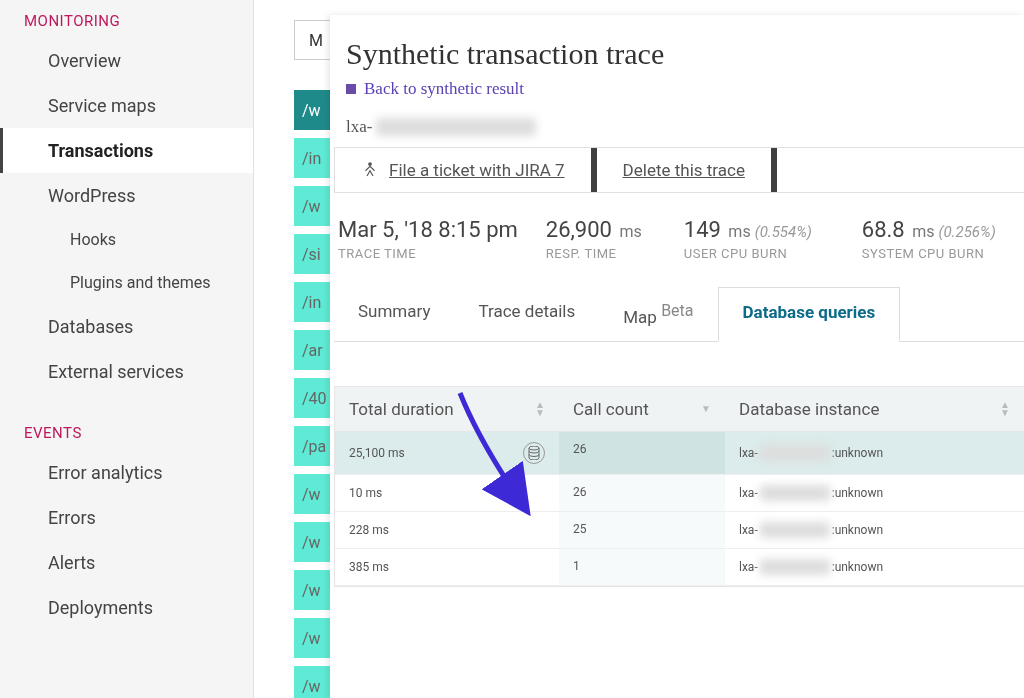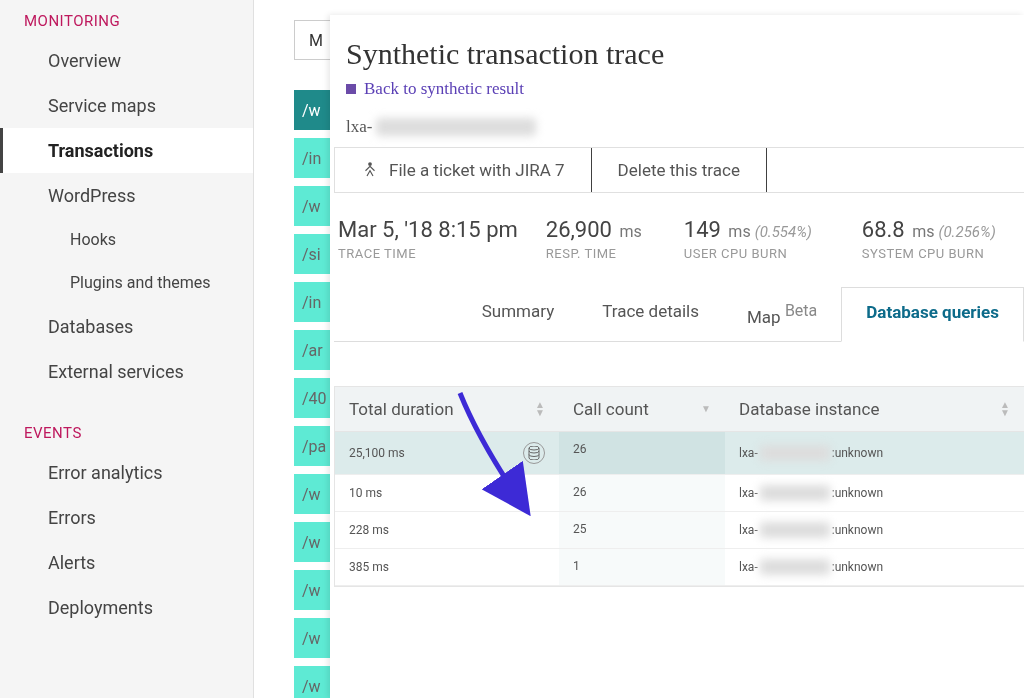--- a/index.html
+++ b/index.html
@@ -116,27 +116,28 @@
       border-radius: 4px;
     }
     .action-row {
       display: flex;
       border: 1px solid #e0e0e0;
       border-right: none;
       margin: 0 0 24px 4px;
     }
     .action-btn {
       padding: 12px 26px;
-      border-right: 1px solid #404040;
+      border-right: 6px solid #404040;
       color: #555;
       font-size: 17px;
       display: flex;
       align-items: center;
       gap: 10px;
       cursor: pointer;
+      text-decoration: underline;
     }
     .jira-icon {
       width: 18px;
       height: 18px;
     }
     .metrics-row {
       display: flex;
       gap: 28px;
       padding: 0 12px 26px 8px;
     }
@@ -160,21 +161,20 @@
     .metric-label {
       font-size: 13px;
       color: #999;
       letter-spacing: 0.5px;
       margin-top: 4px;
     }
     .tabs {
       display: flex;
       border-bottom: 1px solid #ddd;
       margin-left: 4px;
-      justify-content: flex-end;
     }
     .tab {
       padding: 14px 24px;
       color: #555;
       font-size: 17px;
       cursor: pointer;
     }
     .tab sup { font-size: 16px; color: #888; }
     .tab.active {
       color: #0d6b8a;

